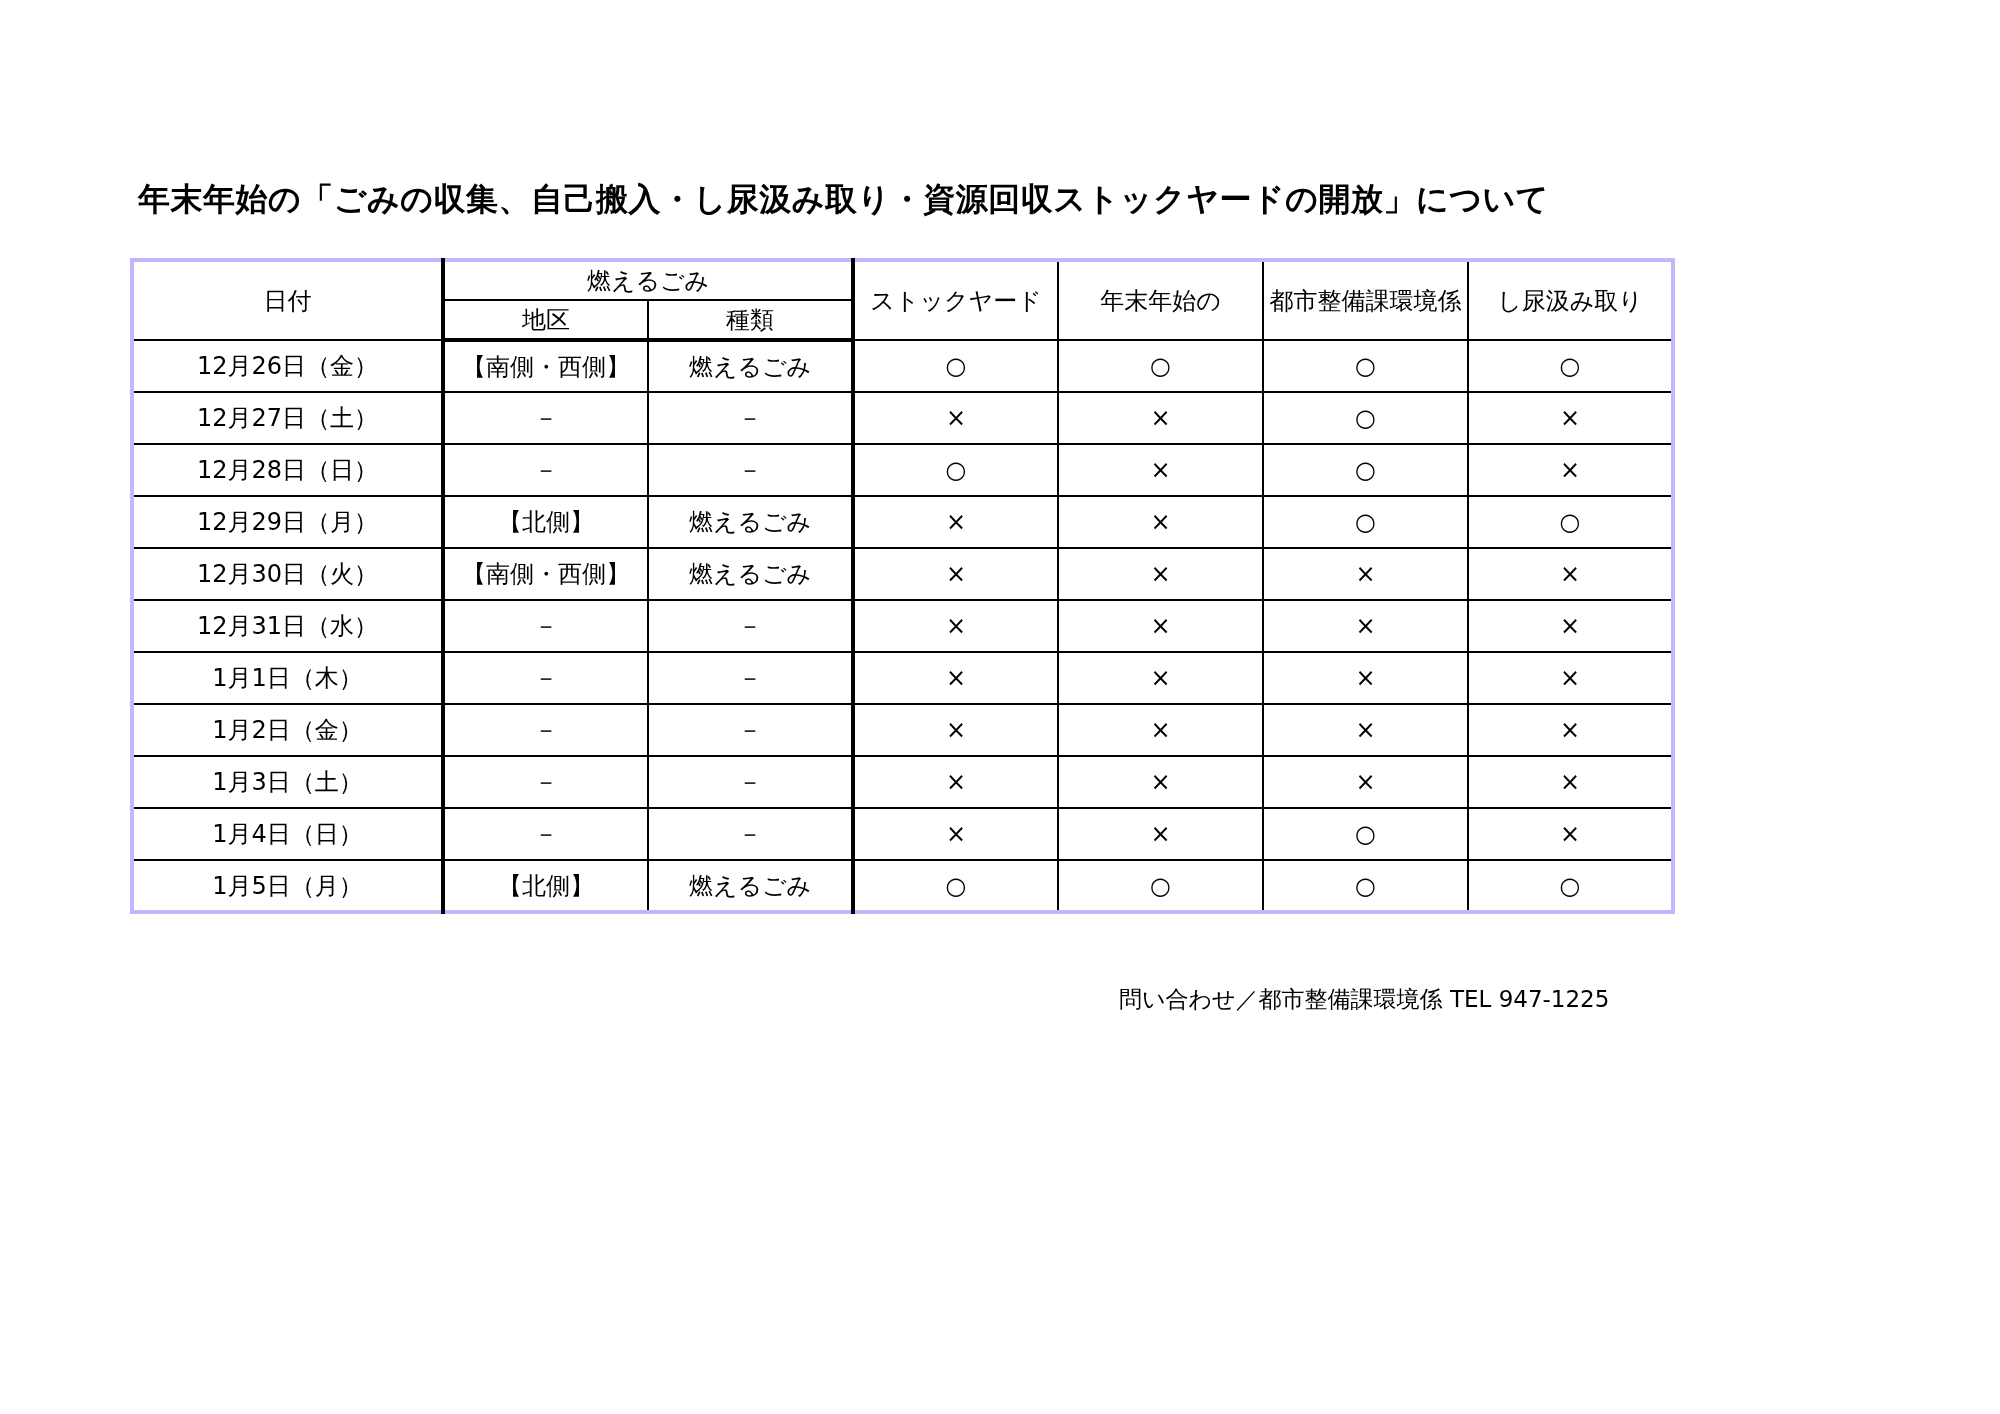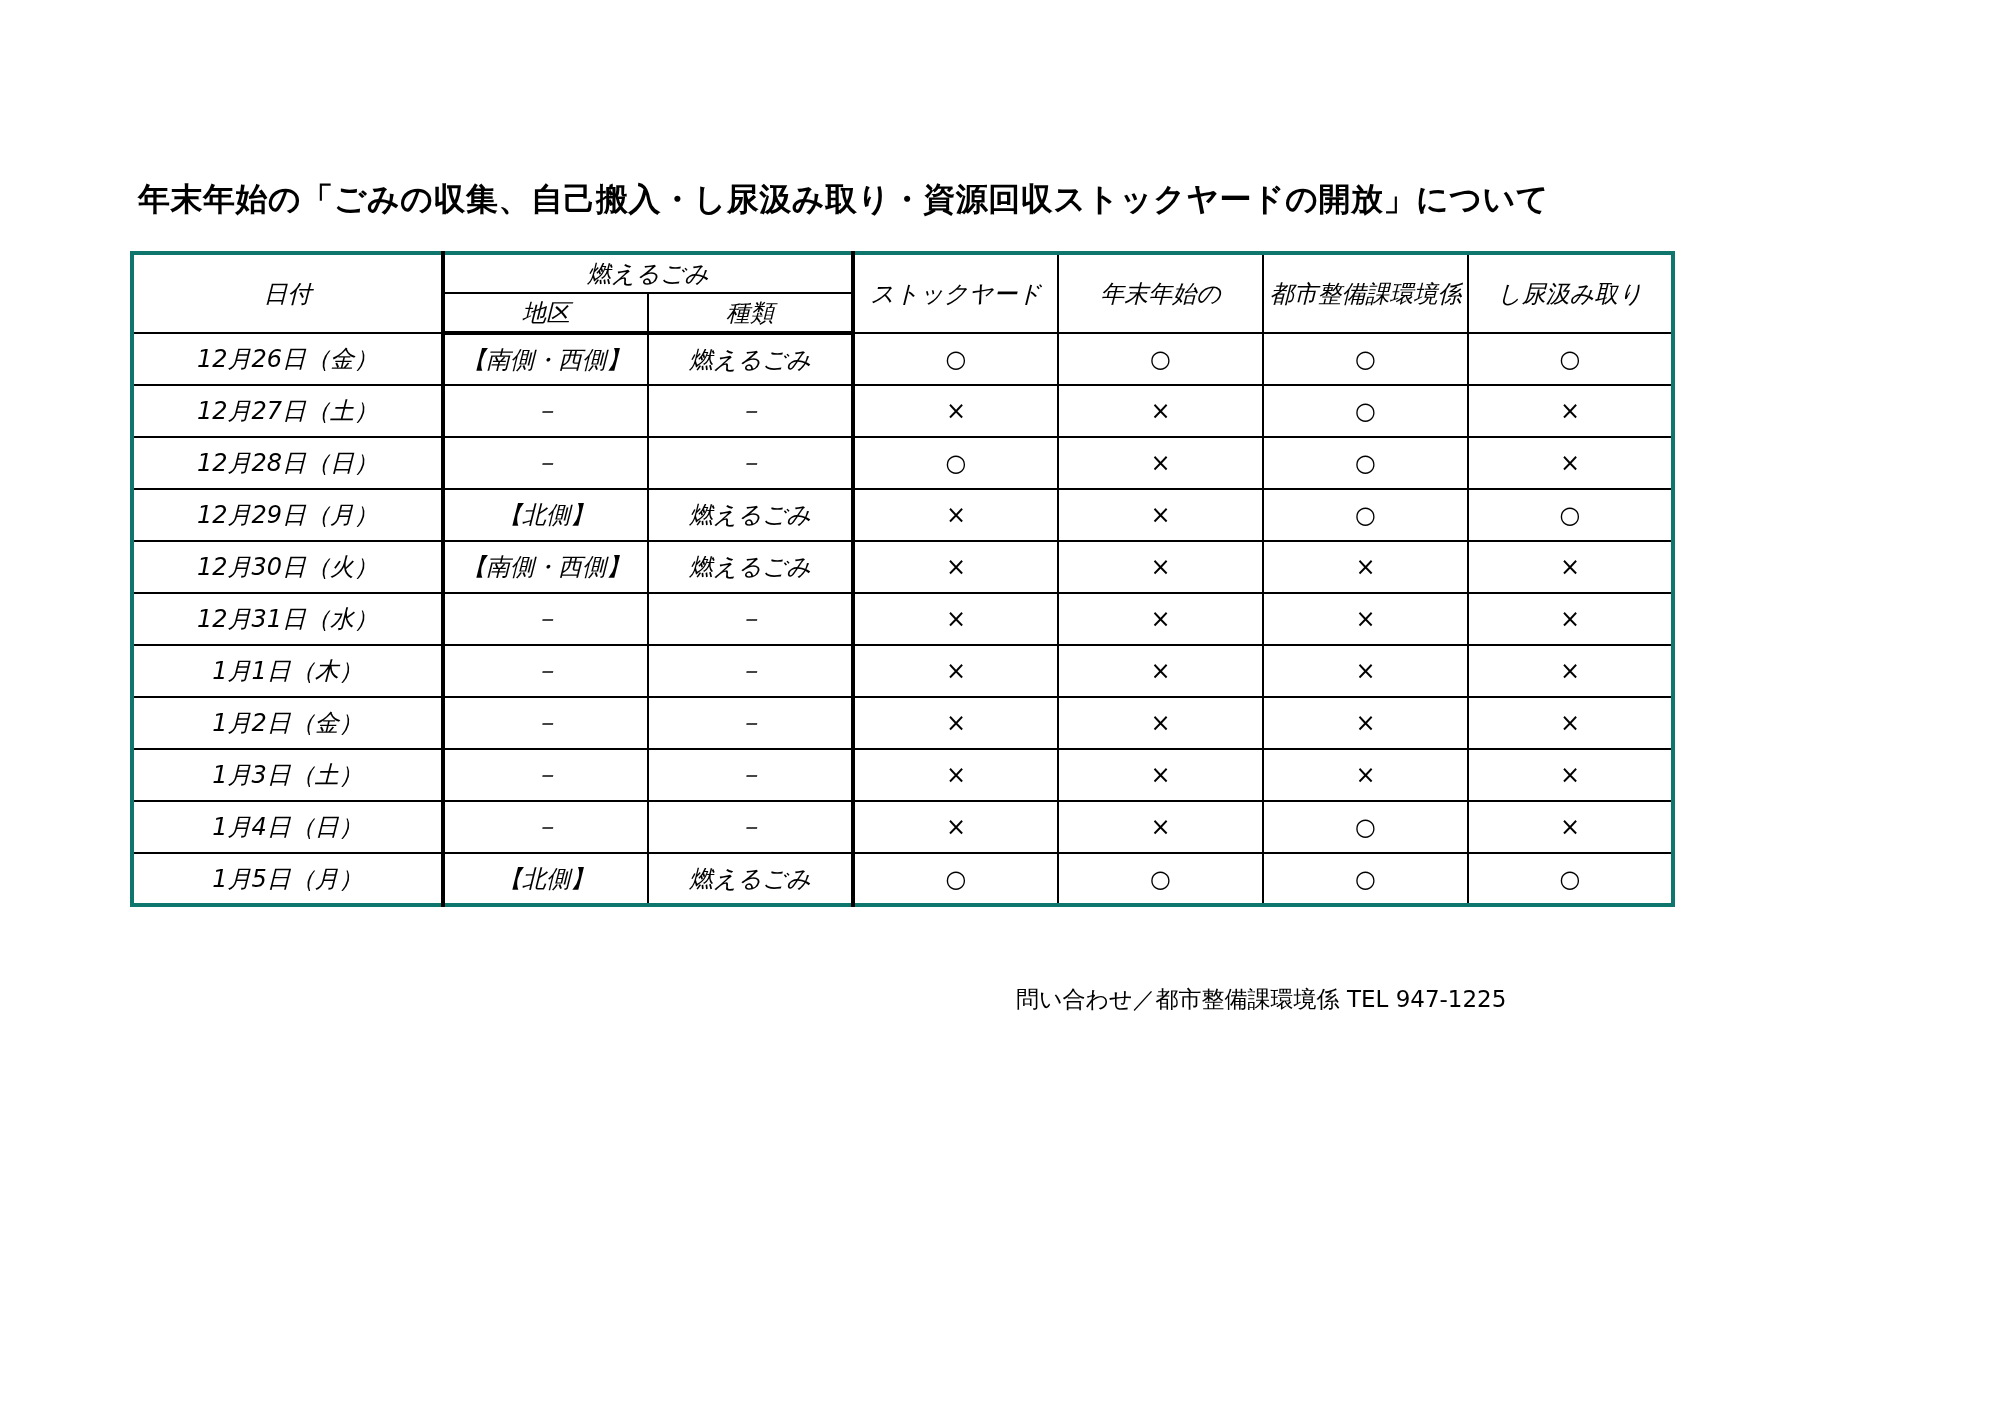--- a/index.html
+++ b/index.html
@@ -1,38 +1,38 @@
 <!DOCTYPE html>
 <html><head>
   <meta charset="utf-8">
   <style>
     html, body { margin: 0; padding: 0; background: #ffffff; }
     body { width: 2000px; height: 1414px; position: relative; overflow: hidden;
            font-family: "DejaVu Sans", "Liberation Sans", sans-serif; color: #000; }
     .title { position: absolute; left: 138px; top: 178px; font-size: 32px; font-weight: bold;
              letter-spacing: 0.5px; white-space: nowrap; }
-    table.sched { position: absolute; left: 130px; top: 251px; border-collapse: collapse;
-                  border: 4px solid #0f766e; table-layout: fixed; font-style: italic; }
+    table.sched { position: absolute; left: 130px; top: 258px; border-collapse: collapse;
+                  border: 4px solid #c4b5fd; table-layout: fixed; }
     table.sched td, table.sched th { border: 2px solid #000; padding: 0; text-align: center;
                   font-weight: normal; font-size: 24px; overflow: hidden; white-space: nowrap; }
     table.sched thead tr:last-child th { border-bottom: 4px solid #000; }
     .hdr-top { height: 40px; }
     .hdr-sub { height: 40px; }
     .c-date { width: 311px; }
     .c-area, .c-type { width: 205px; }
     .c-mark { width: 205px; }
     tbody tr { height: 52px; }
     td.date { text-align: right; padding-right: 10px; font-size: 24px; }
     td.area { font-size: 24px; }
     td.type { font-size: 21px; }
     td.dash { font-size: 22px; }
     td.mark { font-size: 26px; }
     .col-sep-thick { border-right: 4px solid #000 !important; }
     .hdr-label { font-size: 24px; }
-    .footer { position: absolute; left: 1016px; top: 984px; font-size: 23px; white-space: nowrap; }
+    .footer { position: absolute; left: 1119px; top: 984px; font-size: 23px; white-space: nowrap; }
   </style>
 </head>
 <body>
 
 <div class="title">年末年始の「ごみの収集、自己搬入・し尿汲み取り・資源回収ストックヤードの開放」について</div>
 
 <table class="sched">
   <colgroup>
     <col class="c-date">
       <col class="c-area">

